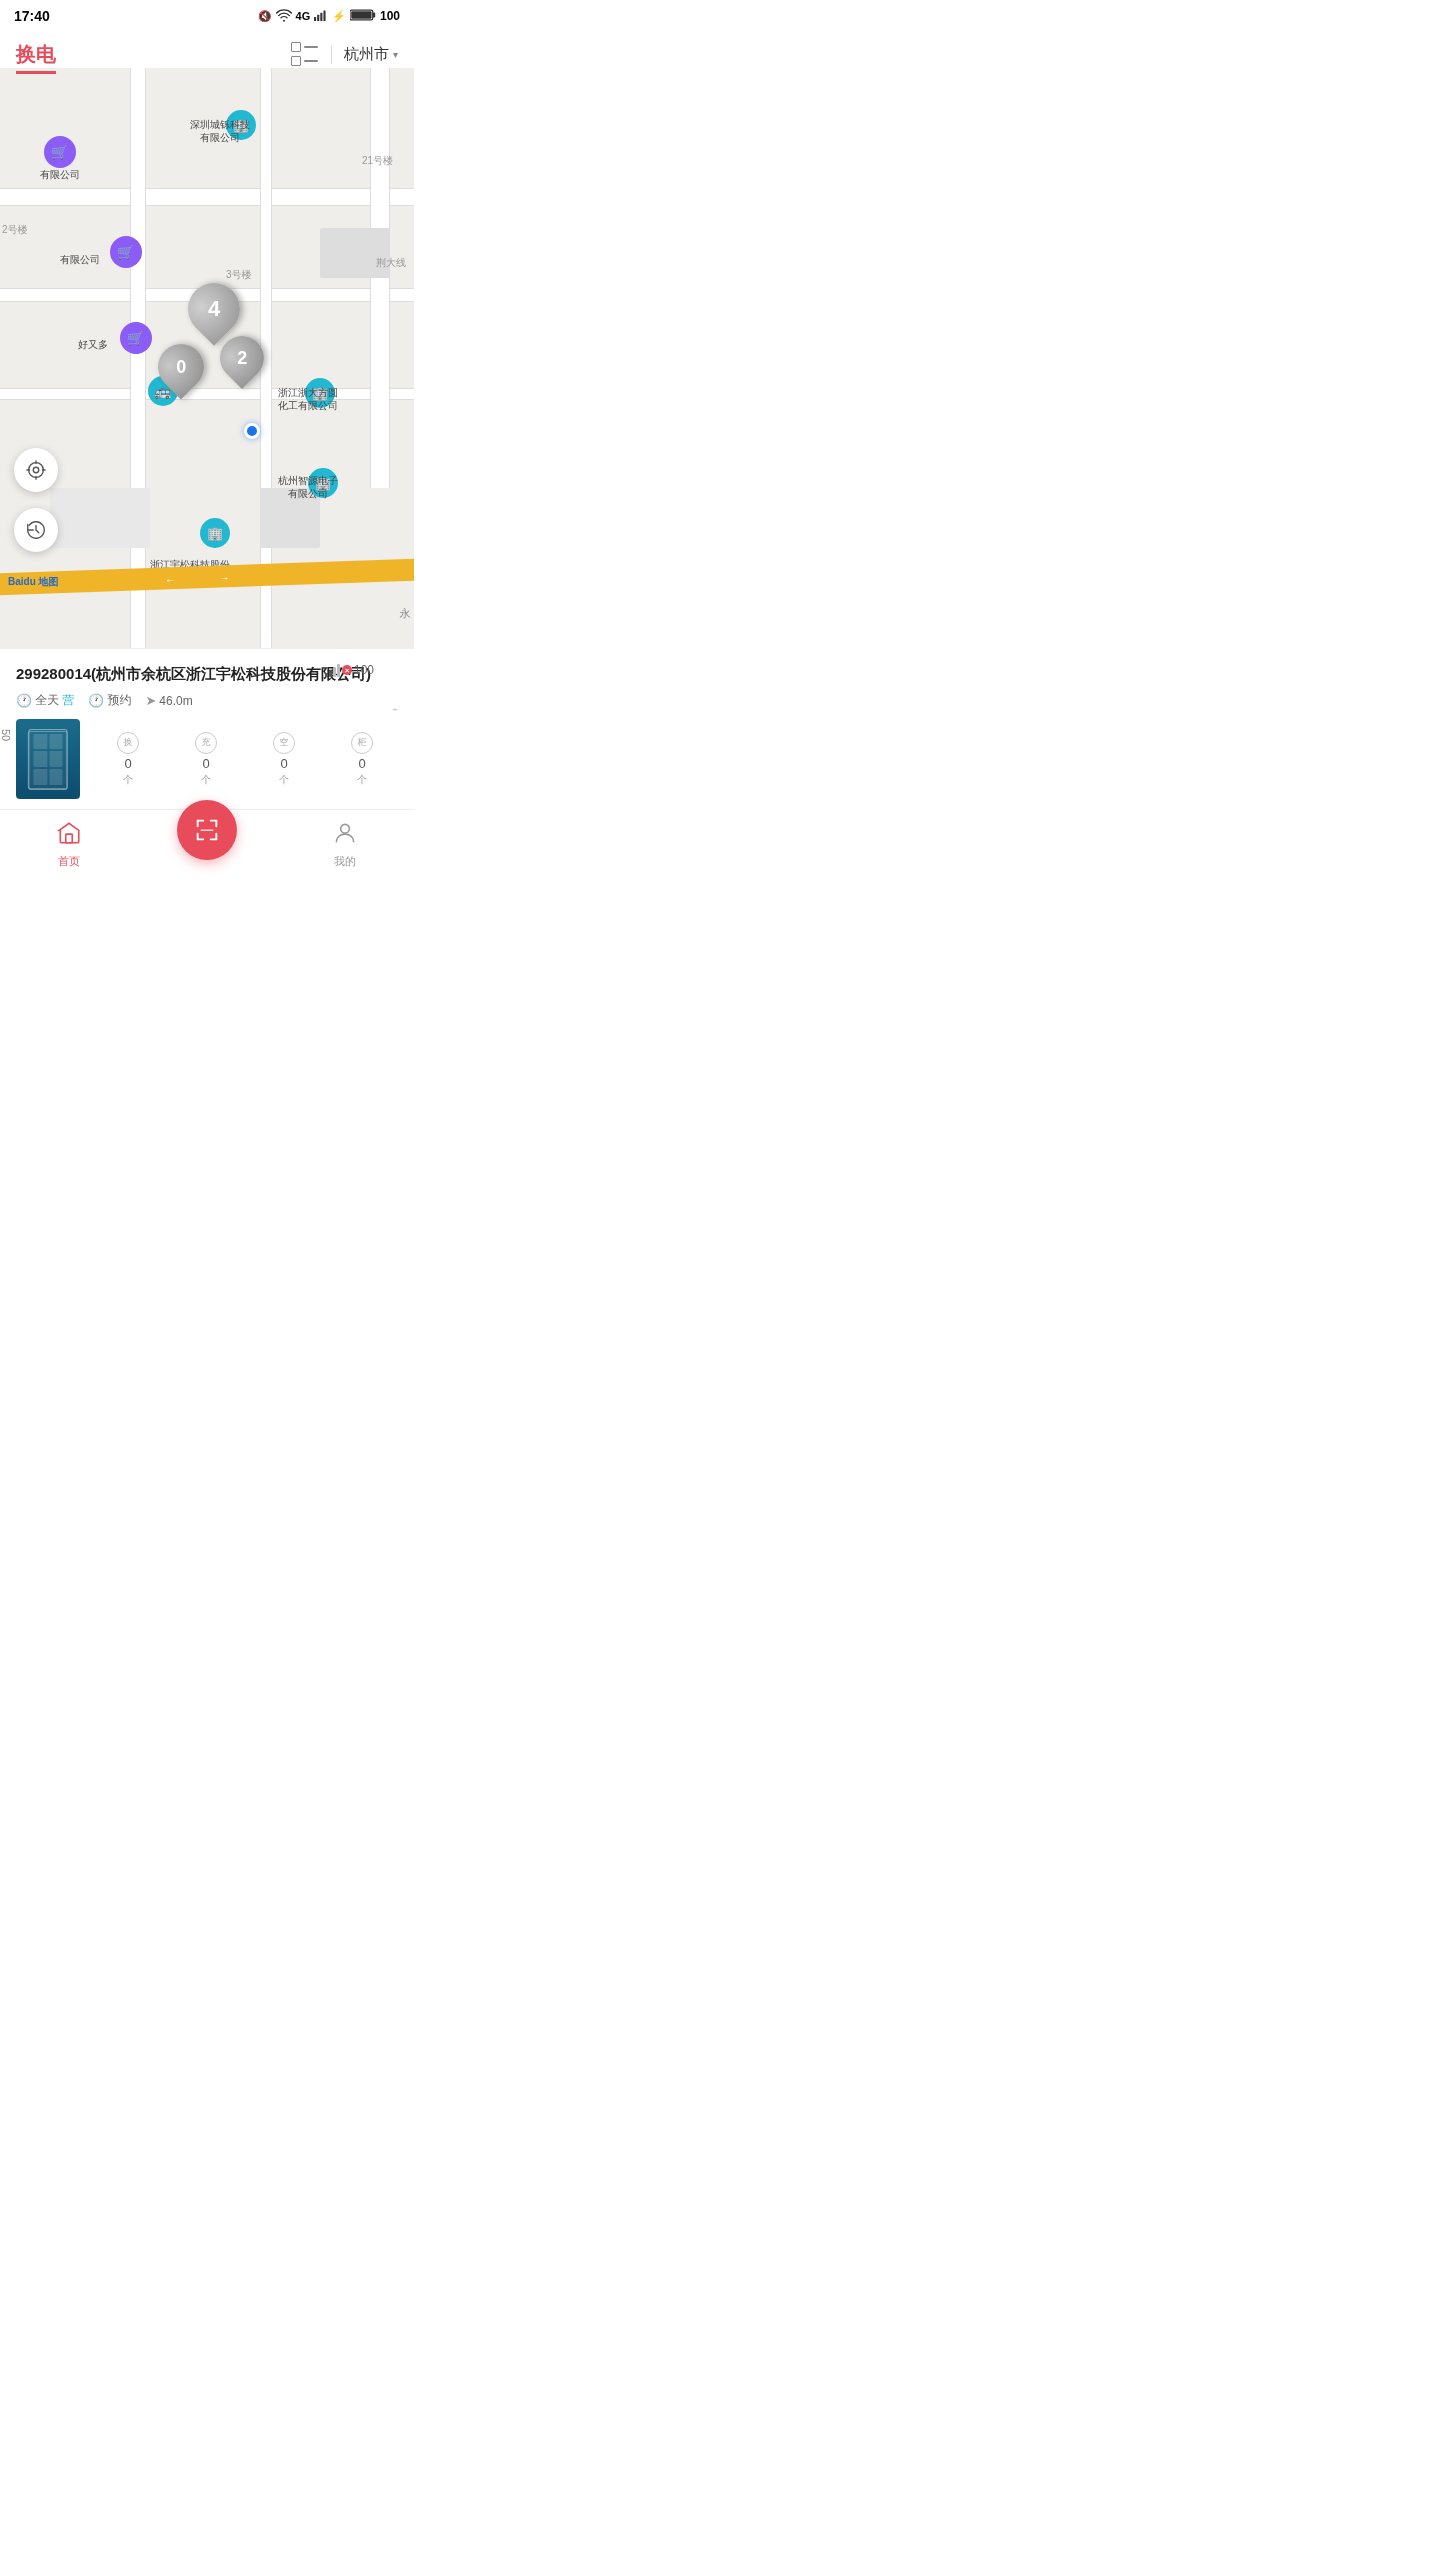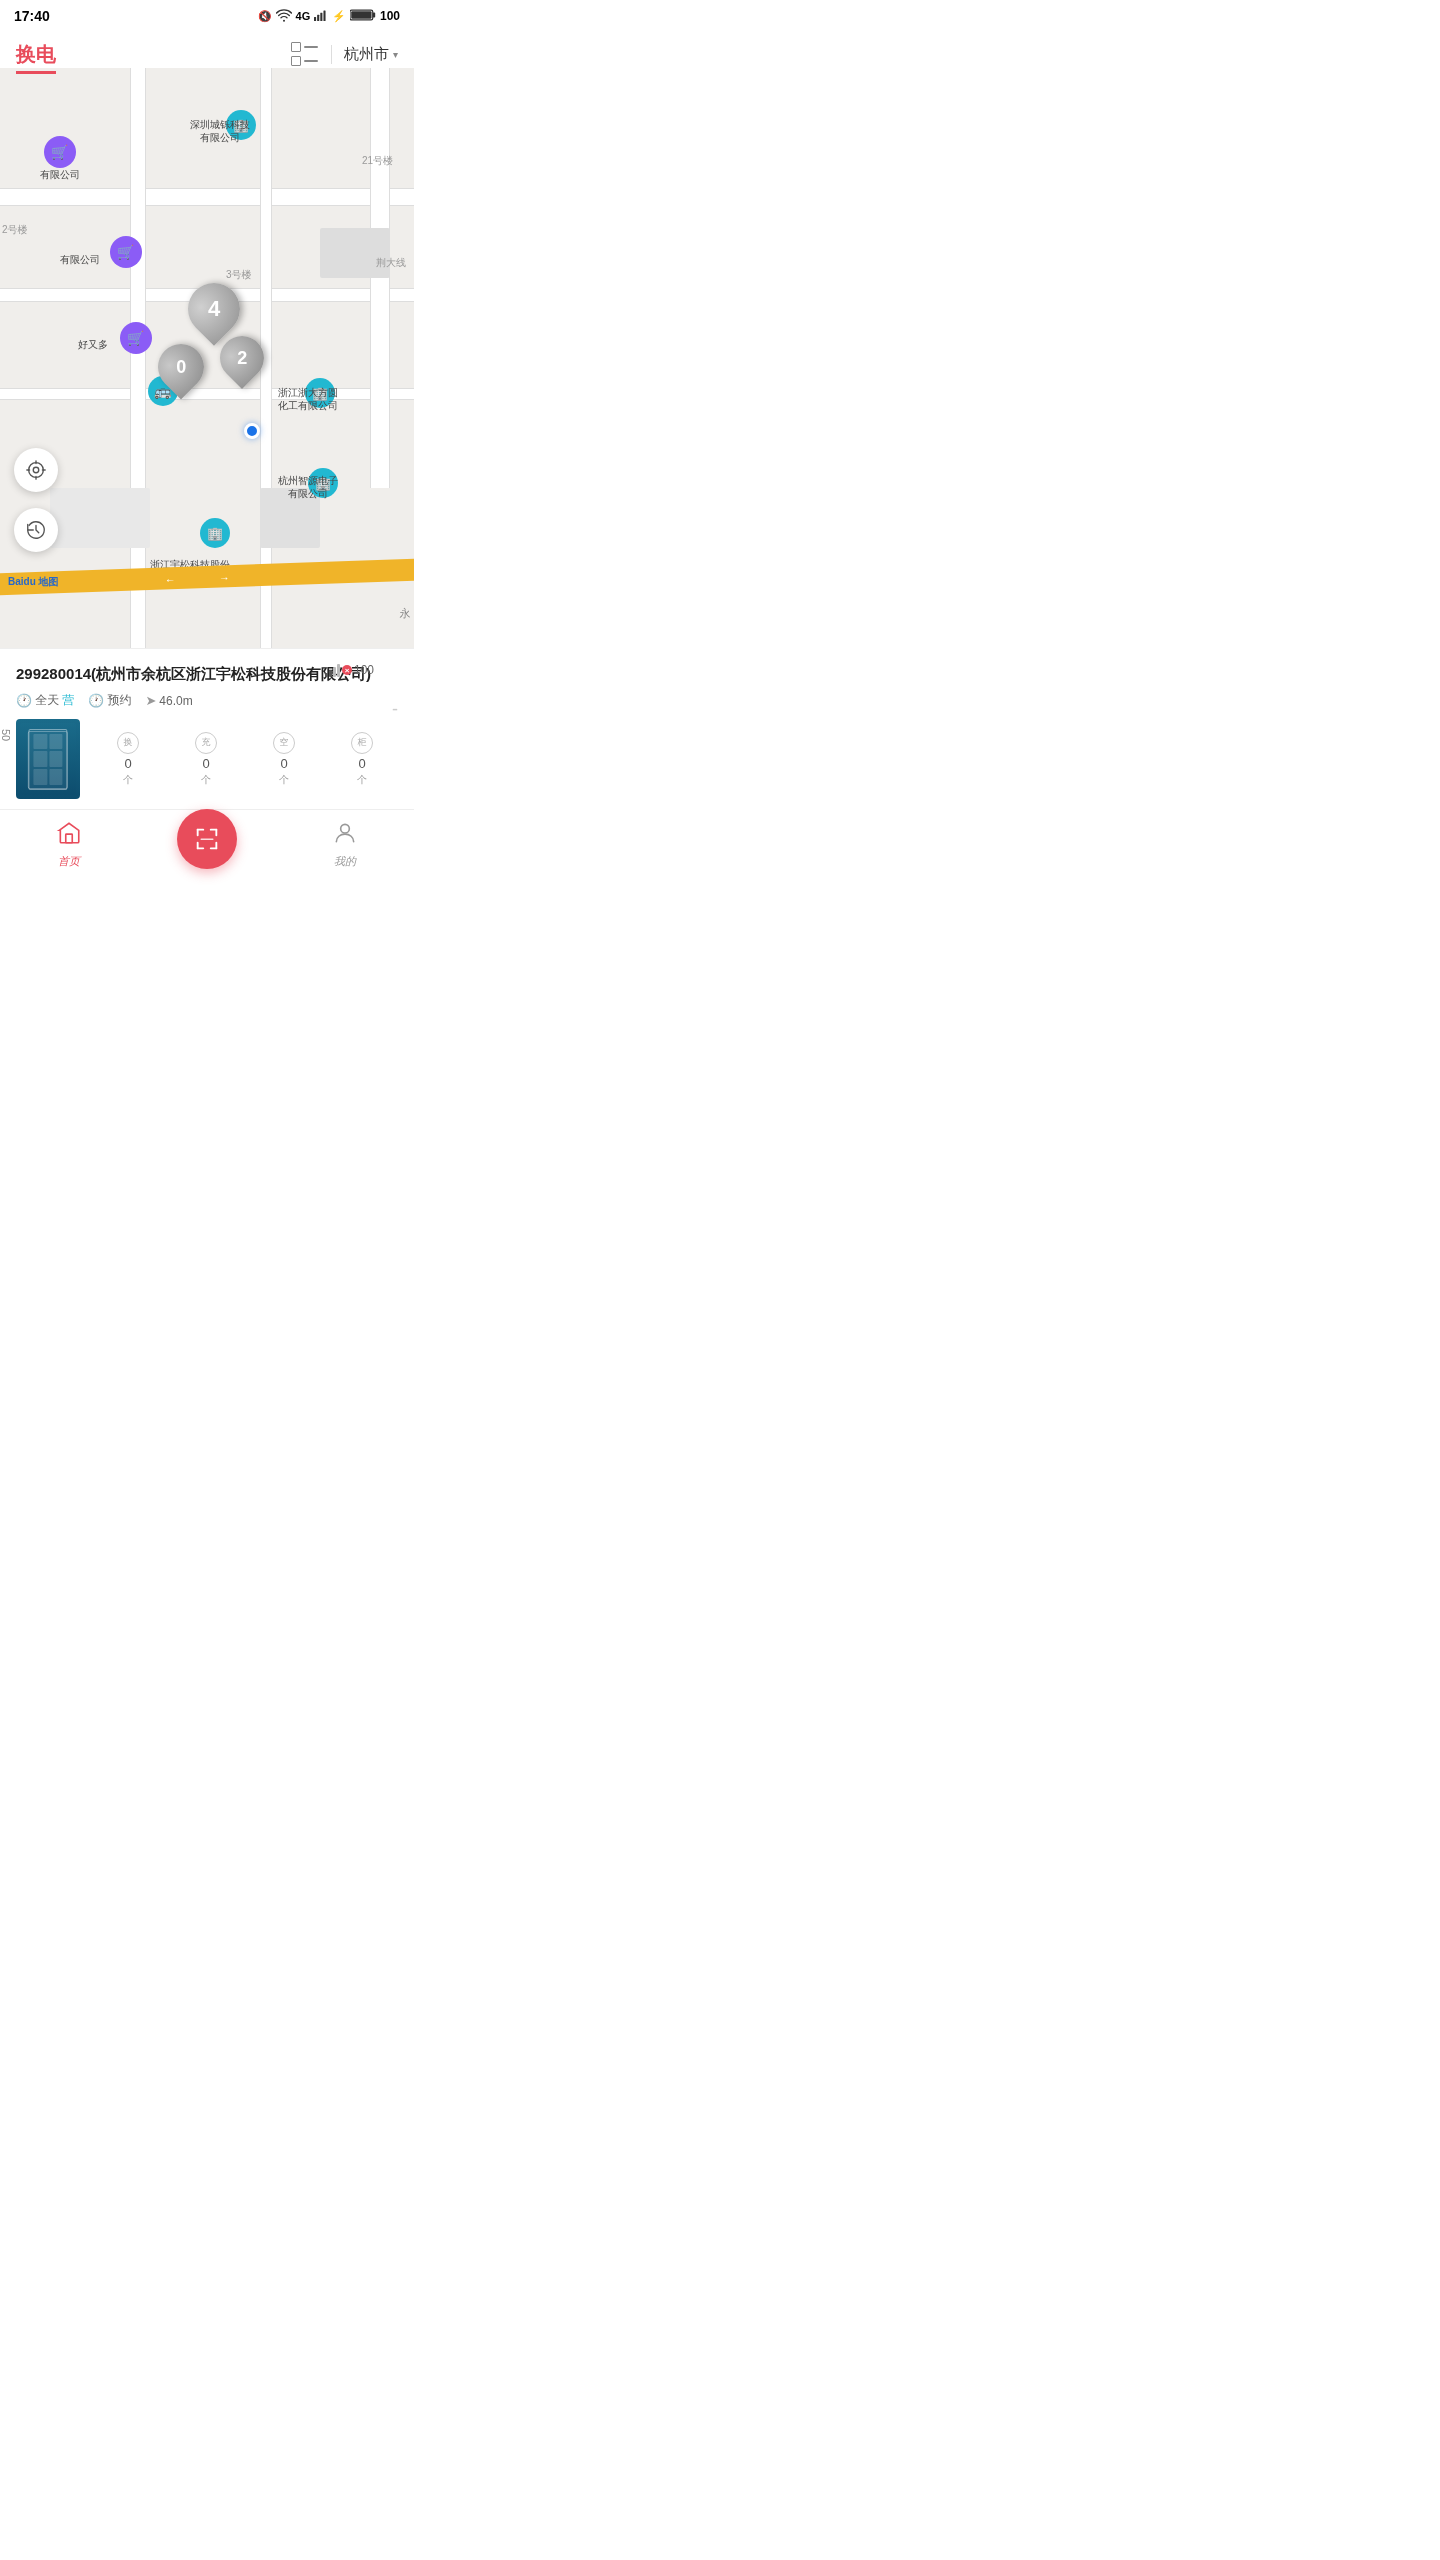--- a/index.html
+++ b/index.html
@@ -368,27 +368,26 @@
       align-items: center;
       justify-content: center;
       color: #fff;
       font-size: 8px;
       font-weight: 700;
     }
 
     
     .bottom-nav {
       display: flex;
-      align-items: flex-end;
+      align-items: flex-start;
       justify-content: space-around;
       padding: 10px 0 16px 0;
       background: #fff;
       border-top: 1px solid #eee;
       position: relative;
-      font-style: italic;
     }
     .nav-item {
       display: flex;
       flex-direction: column;
       align-items: center;
       gap: 2px;
       cursor: pointer;
       flex: 1;
     }
     .nav-item .nav-icon { font-size: 24px; }

